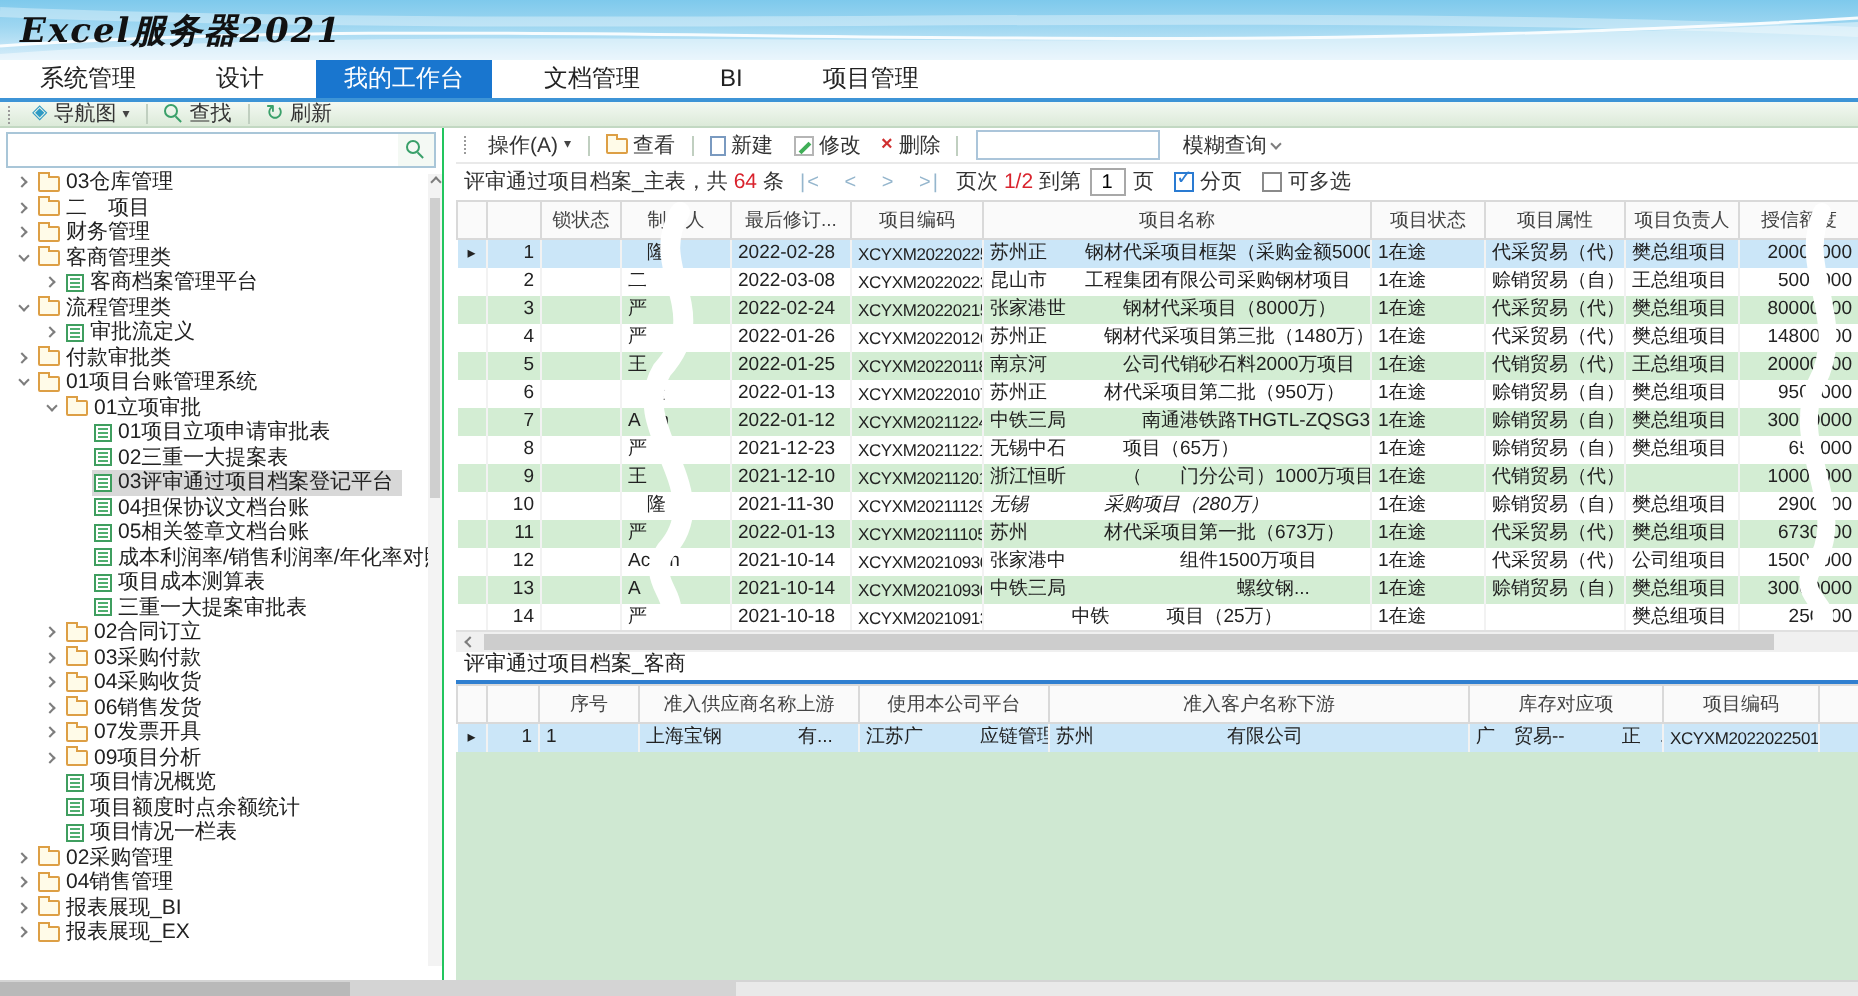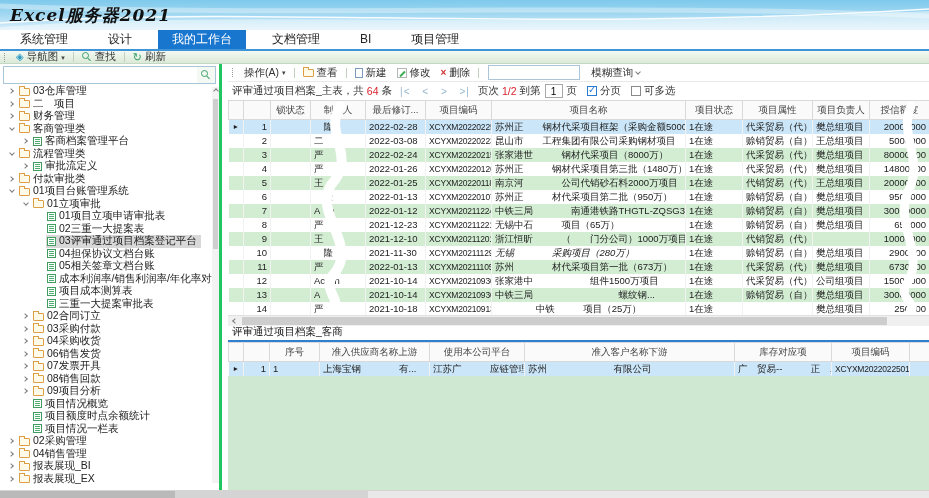--- a/index.html
+++ b/index.html
@@ -25,21 +25,21 @@
   .vsep { width:1px; height:10px; background:#c0cfc0; margin:0 3px; }
   .diamond { color:#2e9ac4; font-size:10px; line-height:10px; }
   .caret { color:#444; font-size:7px; line-height:7px; }
   .mag { position:relative; width:10px; height:10px; display:inline-block; }
   .mag::before { content:''; position:absolute; width:5px; height:5px; border:1.4px solid #3aa06a; border-radius:50%; left:0; top:0; }
   .mag::after { content:''; position:absolute; width:4px; height:1.4px; background:#3aa06a; transform:rotate(45deg); left:5px; top:7px; }
   .refresh { color:#3aa06a; font-size:11px; line-height:11px; }
 
   
   .bodyrow { display:flex; height:426px; }
-  .sidebar { position:relative; width:222px; border-right:3px solid #22c55e; background:#fff; overflow:hidden; }
+  .sidebar { position:relative; width:222px; border-right:1px solid #22c55e; background:#fff; overflow:hidden; }
   .splitter { width:6px; background:#fff; }
   .main { position:relative; width:701px; display:flex; flex-direction:column; background:#fff; }
 
   
   .searchrow { display:flex; align-items:center; margin:2px 3px 1px 3px; border:1px solid #a9c6d8; height:18px; background:#fff; }
   .searchrow input { flex:1; border:none; outline:none; height:14px; font-size:10px; padding:0 3px; }
   .searchbtn { width:18px; height:16px; display:flex; align-items:center; justify-content:center; background:#f4f9f4; }
   .tree { font-size:10.5px; color:#222; }
   .trow { display:flex; align-items:center; height:12.5px; white-space:nowrap; cursor:default; }
   .arrowslot { width:12px; display:flex; align-items:center; justify-content:center; flex:none; }
@@ -337,29 +337,20 @@
               <span class="tlabel">06销售发货</span>
             </span>
           </div>
           <div class="trow" style="padding-left: 20px;">
             <span class="arrowslot">
               <i class="chr"></i>
             </span>
             <span class="titem">
               <span class="fold"></span>
               <span class="tlabel">07发票开具</span>
-            </span>
-          </div>
-          <div class="trow" style="padding-left: 20px;">
-            <span class="arrowslot">
-              <i class="chr"></i>
-            </span>
-            <span class="titem">
-              <span class="fold"></span>
-              <span class="tlabel">08销售回款</span>
             </span>
           </div>
           <div class="trow" style="padding-left: 20px;">
             <span class="arrowslot">
               <i class="chr"></i>
             </span>
             <span class="titem">
               <span class="fold"></span>
               <span class="tlabel">09项目分析</span>
             </span>

